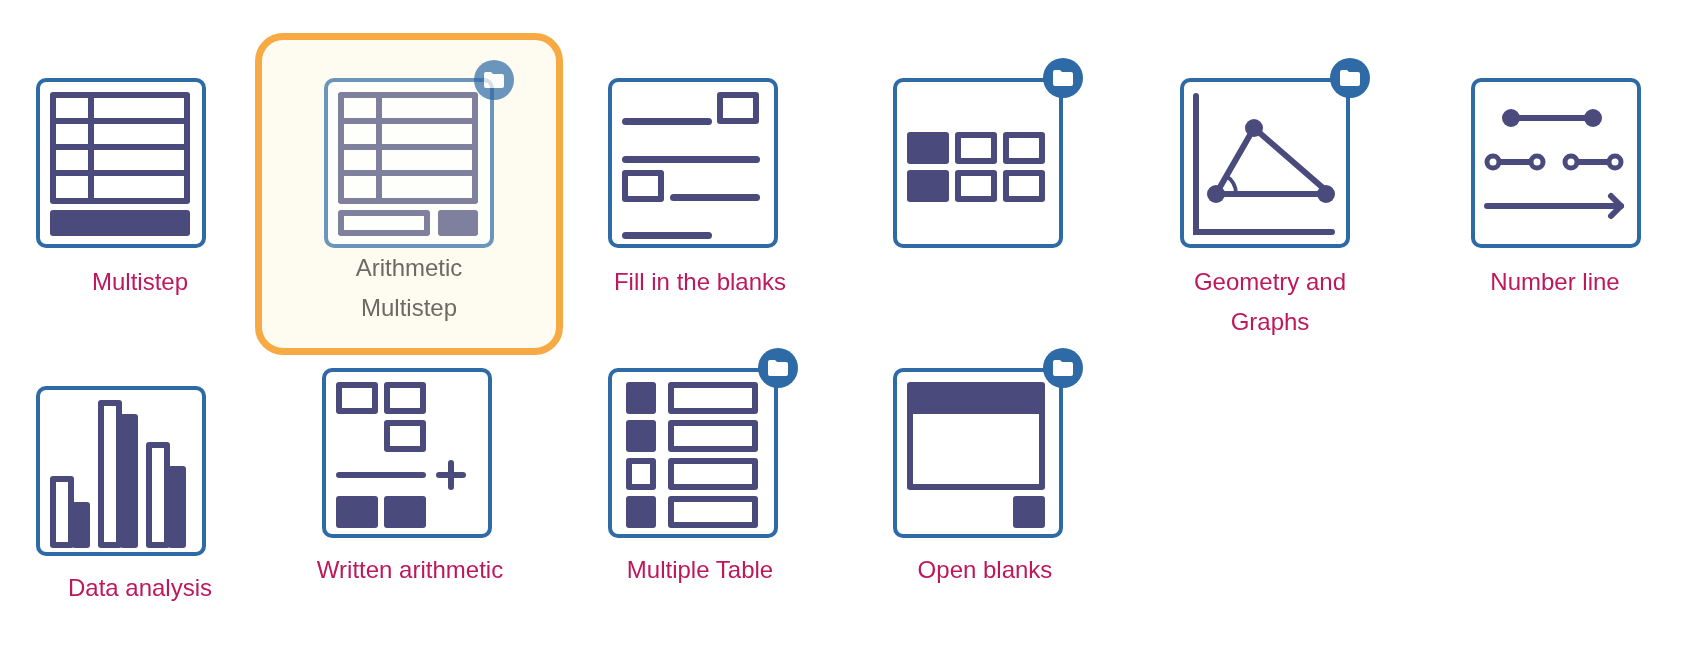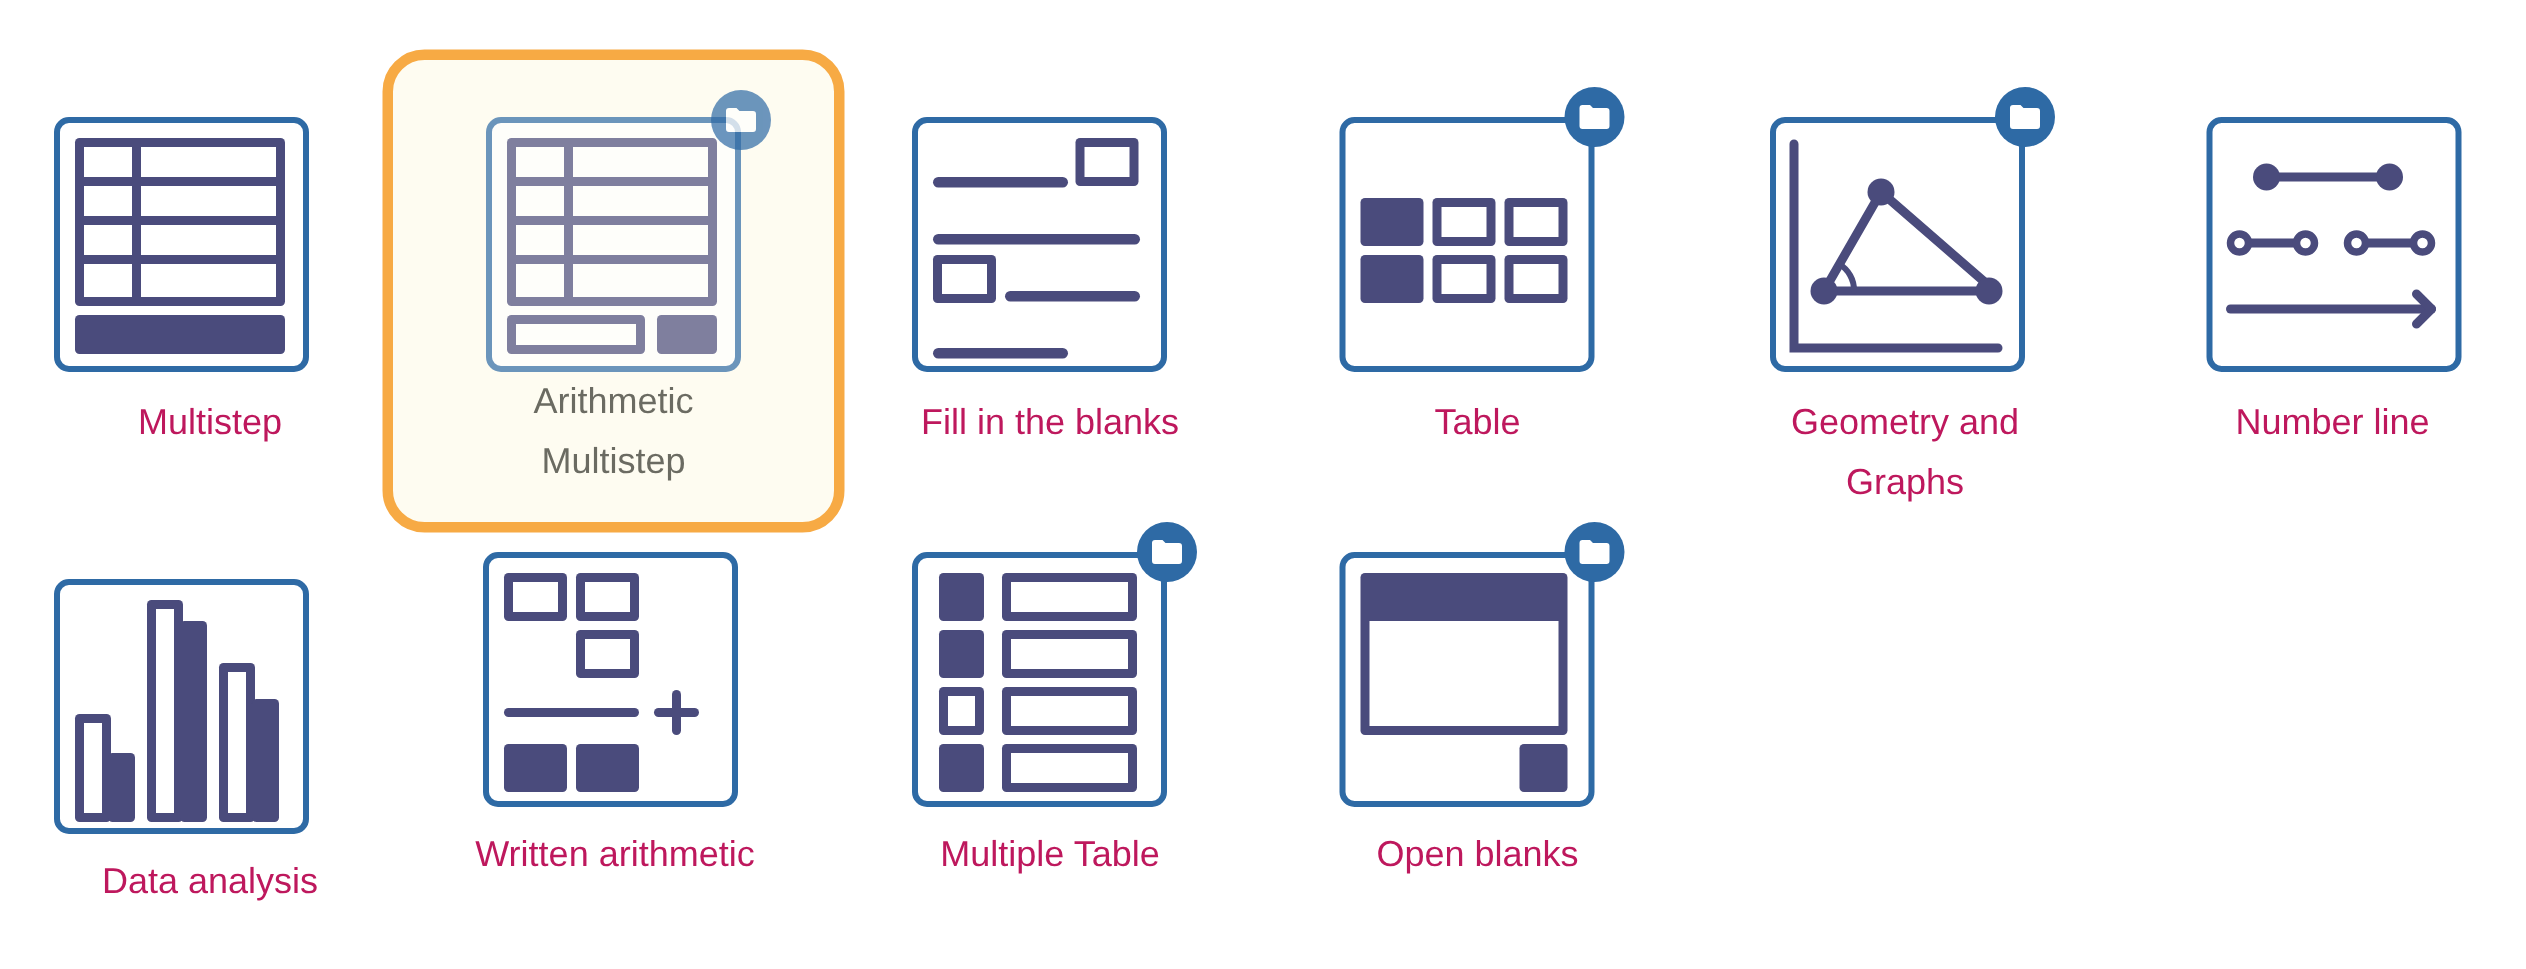--- a/index.html
+++ b/index.html
@@ -94,21 +94,20 @@
         <rect x="64" y="94" width="30" height="20" fill="#fff"></rect>
       <rect x="106" y="88" width="42" height="32" rx="3"></rect>
         <rect x="112" y="94" width="30" height="20" fill="#fff"></rect>
     </svg>
   </div>
   <div class="badge" style="left:198px;top:18px;">
     <svg width="22" height="18" viewBox="0 0 22 18">
         <path d="M1 3 Q1 1 3 1 H8 L10 3 H19 Q21 3 21 5 V15 Q21 17 19 17 H3 Q1 17 1 15 Z" fill="#fff"></path>
       </svg>
   </div>
-  <div class="label" style="top:222px;">Table</div>
 </div>
 
 <div class="tile" style="left:1130px;top:40px;height:300px;">
   <div class="icon-box" style="left:50px;top:38px;">
     <svg width="162" height="162" viewBox="0 0 162 162" stroke="#4a4b7c" fill="none" stroke-linecap="round">
       <path d="M12 14 V150 H148" stroke-width="6"></path>
       <path d="M32 112 L70 46 L146 112 Z" stroke-width="6" stroke-linejoin="round"></path>
       <path d="M52 112 A20 20 0 0 0 42 94" stroke-width="4"></path>
       <circle cx="32" cy="112" r="9" fill="#4a4b7c" stroke="none"></circle>
       <circle cx="70" cy="46" r="9" fill="#4a4b7c" stroke="none"></circle>

